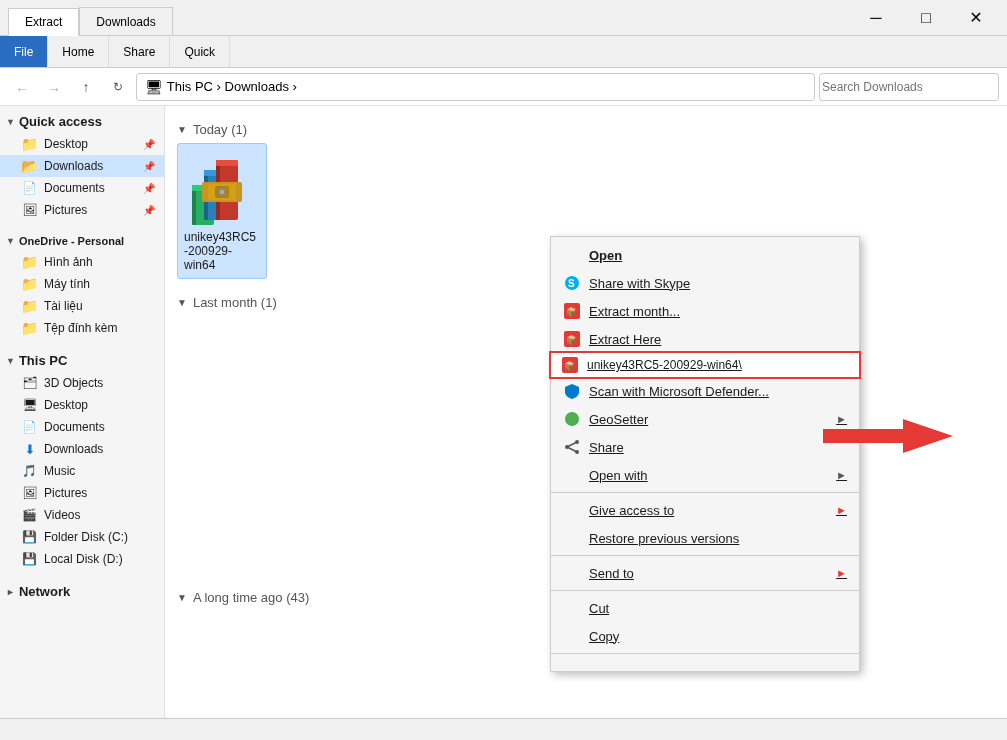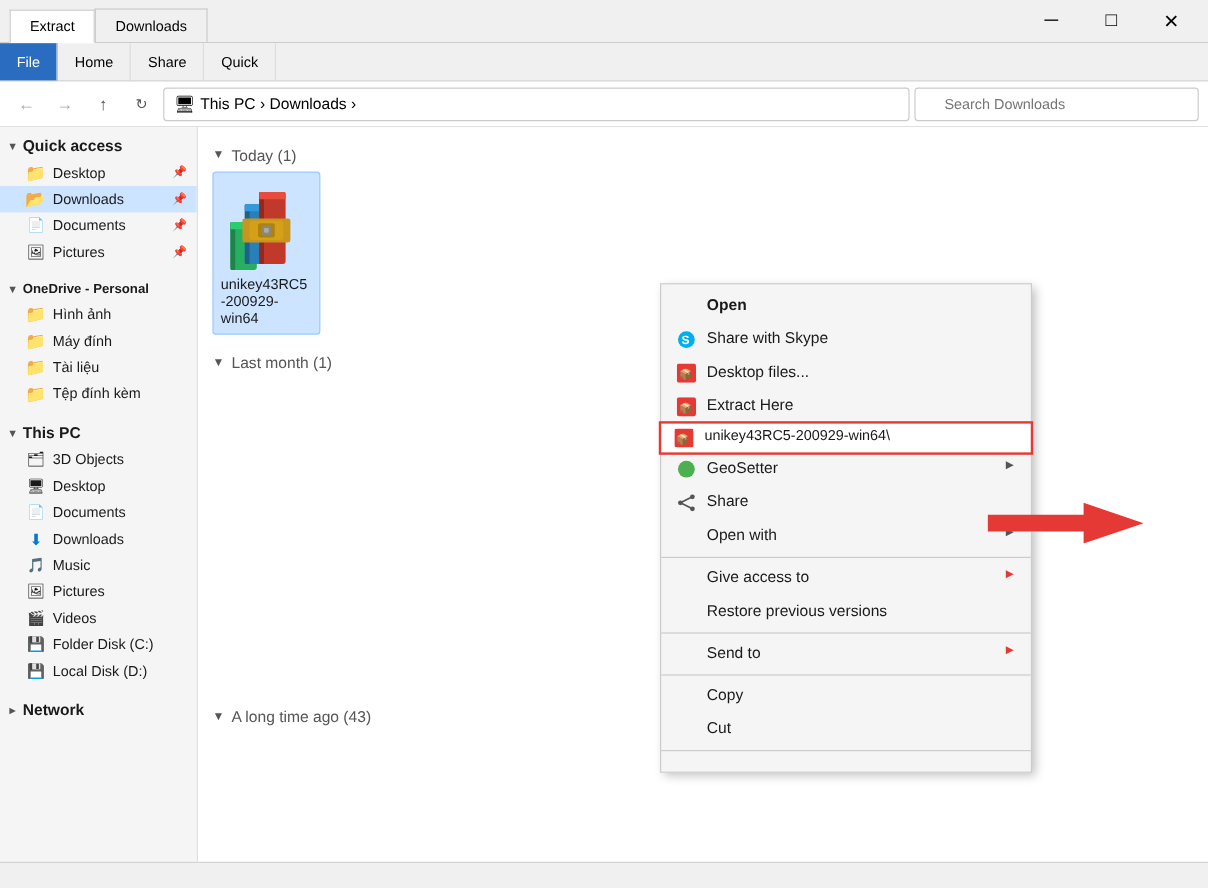--- a/index.html
+++ b/index.html
@@ -115,25 +115,25 @@
       flex: 1;
       height: 28px;
       border: 1px solid #ccc;
       border-radius: 3px;
       padding: 0 8px;
       background: #fff;
       font-size: 13px;
       gap: 4px;
     }
     .search-box {
-      width: 237px;
+      width: 180px;
       height: 28px;
       border: 1px solid #ccc;
       border-radius: 3px;
-      padding: 0 24px;
+      padding: 0 2px;
       font-size: 12px;
     }
 
     
     .main-layout {
       display: flex;
       height: calc(740px - 36px - 32px - 38px - 22px);
     }
 
     
@@ -233,26 +233,28 @@
       top: 130px;
       width: 310px;
       background: #f5f5f5;
       border: 1px solid #ccc;
       box-shadow: 3px 3px 8px rgba(0,0,0,0.25);
       z-index: 100;
       padding: 4px 0;
     }
     .ctx-item {
       display: flex;
+      align-items: center;
       padding: 5px 12px;
       cursor: pointer;
       font-size: 13px;
       color: #1a1a1a;
       gap: 8px;
       position: relative;
+      text-decoration: underline;
     }
     .ctx-item.bold { font-weight: 700; }
     .ctx-item .ctx-icon {
       width: 18px;
       height: 18px;
       flex-shrink: 0;
       display: flex;
       align-items: center;
       justify-content: center;
     }
@@ -371,21 +373,21 @@
     <div class="sidebar-section-header">
       <span class="arrow">▼</span>
       <span style="font-size:11px;">OneDrive - Personal</span>
     </div>
     <div class="sidebar-item">
       <span class="sidebar-icon icon-folder">📁</span>
       <span>Hình ảnh</span>
     </div>
     <div class="sidebar-item">
       <span class="sidebar-icon icon-folder">📁</span>
-      <span>Máy đính</span>
+      <span>Máy tính</span>
     </div>
     <div class="sidebar-item">
       <span class="sidebar-icon icon-folder">📁</span>
       <span>Tài liệu</span>
     </div>
     <div class="sidebar-item">
       <span class="sidebar-icon icon-folder">📁</span>
       <span>Tệp đính kèm</span>
     </div>
 
@@ -504,21 +506,21 @@
 
 
 
       <div class="ctx-item">
         <span class="ctx-icon">
           <svg width="16" height="16" viewBox="0 0 16 16">
               <rect width="16" height="16" rx="2" fill="#e53935"></rect>
               <text x="2" y="12" font-size="9" fill="white">📦</text>
             </svg>
         </span>
-        <span>Desktop files...</span>
+        <span>Extract month...</span>
       </div>
 
       <div class="ctx-item">
         <span class="ctx-icon">
           <svg width="16" height="16" viewBox="0 0 16 16">
               <rect width="16" height="16" rx="2" fill="#e53935"></rect>
               <text x="2" y="12" font-size="9" fill="white">📦</text>
             </svg>
         </span>
         <span>Extract Here</span>
@@ -527,20 +529,28 @@
       <div class="ctx-item" style="background:#fff; outline: 2px solid #e53935; padding: 3px 10px;">
         <span class="ctx-icon">
           <svg width="16" height="16" viewBox="0 0 16 16">
               <rect width="16" height="16" rx="2" fill="#e53935"></rect>
               <text x="2" y="12" font-size="9" fill="white">📦</text>
             </svg>
         </span>
         <span style="white-space:nowrap; overflow:hidden; max-width:220px; font-size:12px;">unikey43RC5-200929-win64\</span>
       </div>
 
+      <div class="ctx-item">
+        <span class="ctx-icon">
+          <svg width="16" height="16" viewBox="0 0 16 16">
+              <path d="M8 1 L15 4 L15 9 C15 13 11 15 8 16 C5 15 1 13 1 9 L1 4 Z" fill="#007acc"></path>
+            </svg>
+        </span>
+        <span>Scan with Microsoft Defender...</span>
+      </div>
 
       <div class="ctx-item">
         <span class="ctx-icon">
           <svg width="16" height="16" viewBox="0 0 16 16">
               <circle cx="8" cy="8" r="7" fill="#4caf50"></circle>
             </svg>
         </span>
         <span>GeoSetter</span>
         <span class="arrow-right">►</span>
       </div>
@@ -582,26 +592,26 @@
       <div class="ctx-item">
         <span class="ctx-icon"></span>
         <span>Send to</span>
         <span class="arrow-right" style="color:#e53935;">►</span>
       </div>
 
       <div class="ctx-separator"></div>
 
       <div class="ctx-item">
         <span class="ctx-icon"></span>
+        <span>Cut</span>
+      </div>
+
+      <div class="ctx-item">
+        <span class="ctx-icon"></span>
         <span>Copy</span>
-      </div>
-
-      <div class="ctx-item">
-        <span class="ctx-icon"></span>
-        <span>Cut</span>
       </div>
 
       <div class="ctx-separator"></div>
 
       <div class="ctx-item">
         
         
       </div>
 
     </div>

